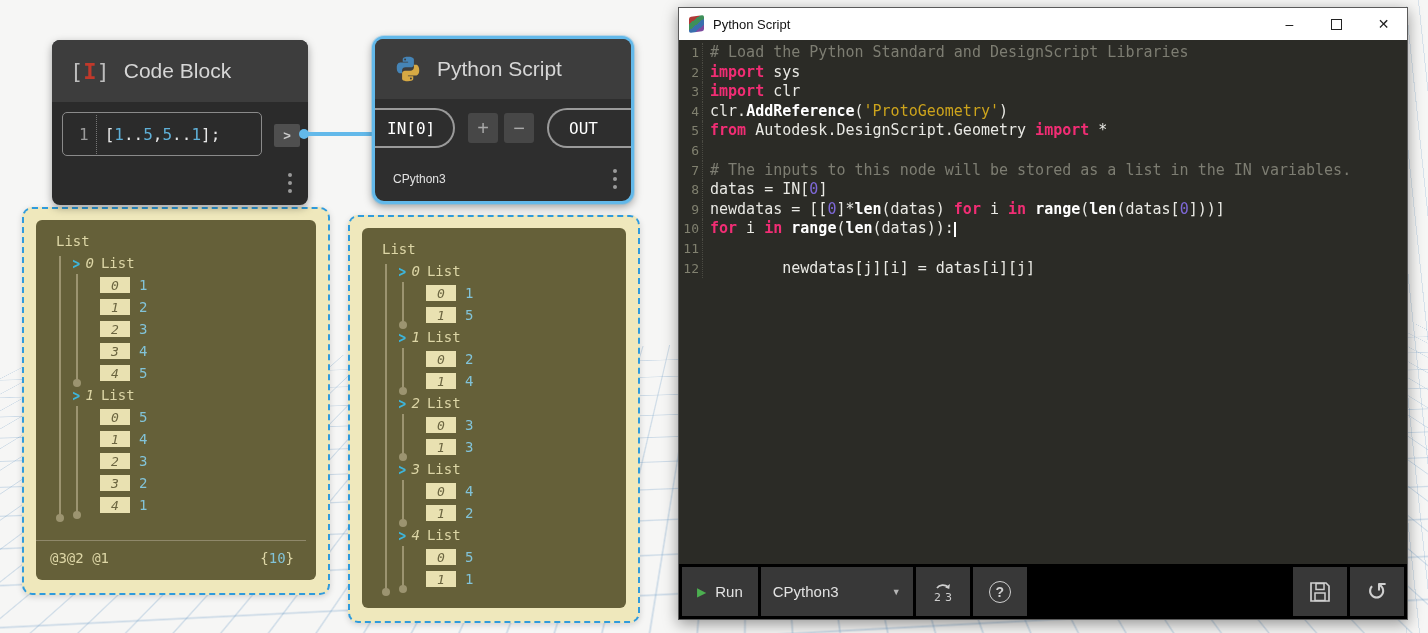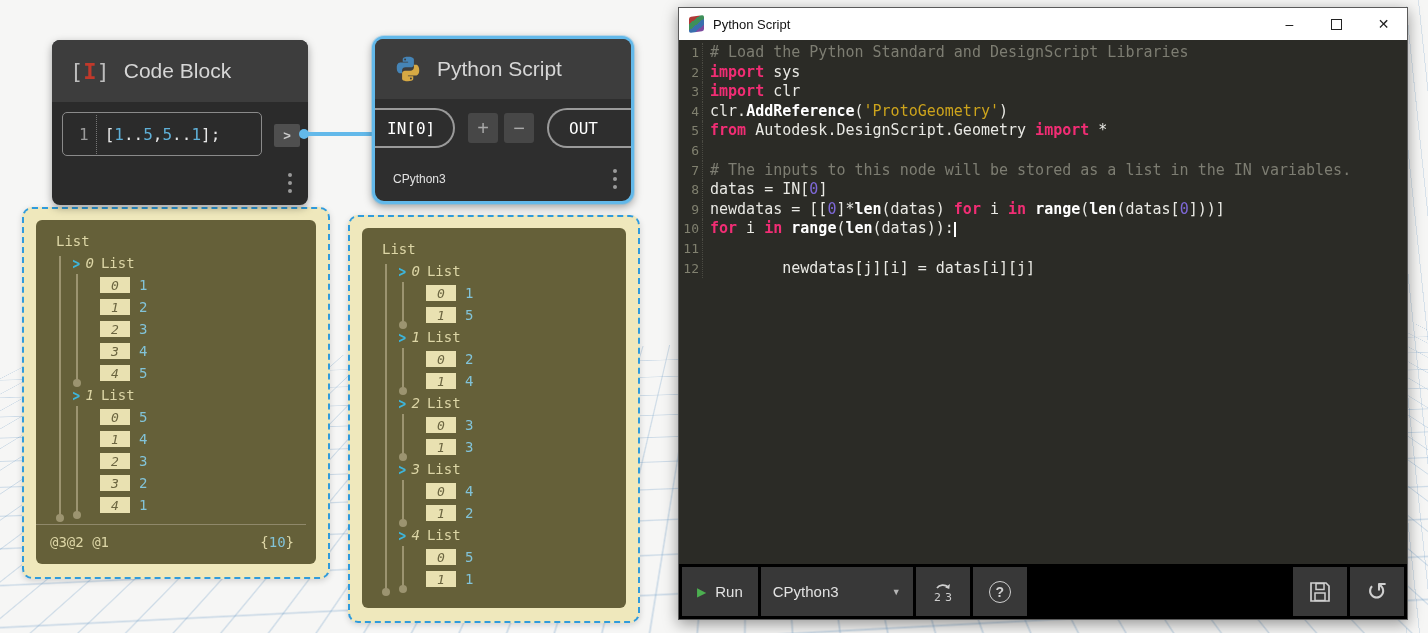--- a/index.html
+++ b/index.html
@@ -76,21 +76,21 @@
   .sub-guide::after { content: ""; position: absolute; left: -3px; bottom: -3px;
                       width: 8px; height: 8px; border-radius: 50%; background: #9c9470; }
   .sublist-head { display: flex; align-items: center; height: 22px; line-height: 22px; }
   .chev { color: #3db6dc; font-weight: bold; margin-right: 5px; transform: scale(.9,1.15); }
   .idx { font-style: italic; margin-right: 7px; }
   .item { display: flex; align-items: center; height: 22px; margin-left: 28px; }
   .badge { width: 30px; height: 16px; background: #e9e1b1; color: #6b6540; font-style: italic;
            display: flex; align-items: center; justify-content: center; margin-right: 9px; font-size: 13px; }
   .val { color: #82c3d8; }
   .preview-footer { display: flex; justify-content: space-between; border-top: 1px solid #8f886a;
-                    margin-top: 0; padding: 9px 12px 10px 14px; font-size: 14px; color: #ddd6a6; }
+                    margin-top: 16px; padding: 9px 12px 10px 14px; font-size: 14px; color: #ddd6a6; }
   .count-num { color: #82c3d8; }
   
   .editor { position: absolute; left: 678px; top: 7px; width: 730px; height: 613px;
             background: #2b2b26; border: 1px solid #5a5a5a; z-index: 3;
             box-shadow: 0 4px 14px rgba(0,0,0,.4); display: flex; flex-direction: column; }
   .titlebar { height: 32px; background: #ffffff; display: flex; align-items: center;
               padding-left: 10px; flex-shrink: 0; }
   .dyn-icon { width: 15px; height: 16px; border-radius: 2px; margin-right: 9px;
               transform: skewY(-7deg);
               background: linear-gradient(145deg, #b03a36 0 28%, #3e8f5a 28% 52%, #3a6fae 52% 76%, #7c4a9e 76% 100%); }

